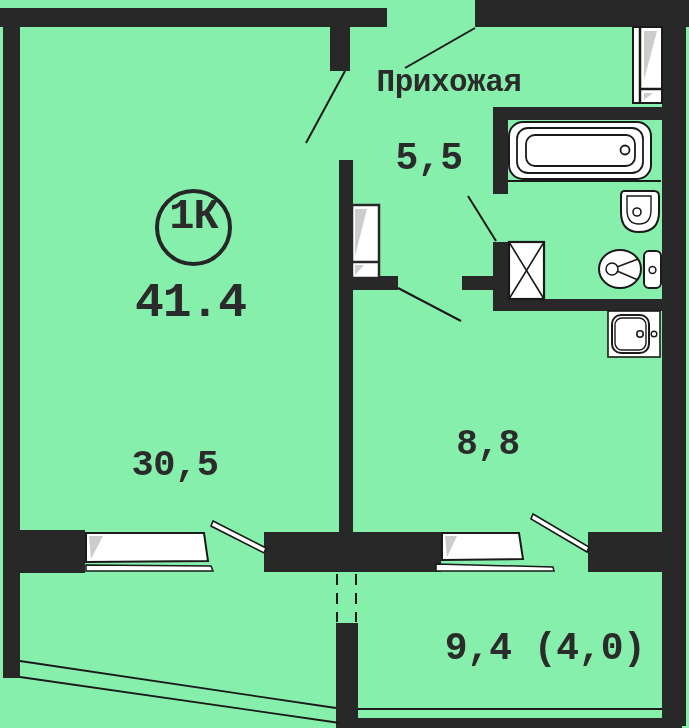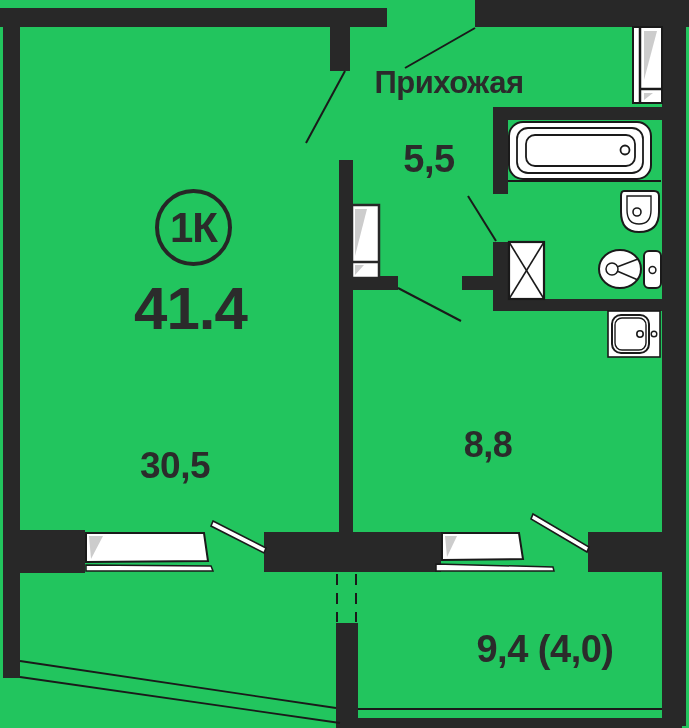--- a/index.html
+++ b/index.html
@@ -1,29 +1,29 @@
 <!DOCTYPE html>
 <html><head>
 <meta charset="utf-8">
 <style>
   html,body{margin:0;padding:0;background:#ffffff;}
   .plan{
-    position:relative;width:689px;height:728px;background:#22c55e;overflow:hidden;
-    font-family:Liberation Sans, sans-serif;
+    position:relative;width:689px;height:728px;background:#86efac;overflow:hidden;
+    font-family:Liberation Mono, monospace;
   }
   .wall{position:absolute;background:#282828;}
   .overlay{position:absolute;left:0;top:0;}
   .lbl{
     position:absolute;font-weight:700;color:#2b2b2b;text-align:center;
     line-height:1;white-space:nowrap;letter-spacing:-0.5px;
   }
   .badge{
     position:absolute;left:155px;top:189px;width:77px;height:77px;
     border:4.5px solid #262626;border-radius:50%;box-sizing:border-box;
-    display:flex;align-items:center;justify-content:center;
+    display:flex;align-items:flex-start;justify-content:center;
     font-weight:700;color:#2b2b2b;font-size:42px;letter-spacing:-1px;
   }
 </style>
 </head>
 <body>
 
 <div class="plan">
 
   <div class="wall" style="left:0;top:8px;width:387px;height:19px"></div>
   <div class="wall" style="left:475px;top:0;width:214px;height:27px"></div>
@@ -128,21 +128,21 @@
       <circle cx="654" cy="334" r="2.8" stroke-width="1.4"></circle>
     </g>
   </svg>
 
   <div class="lbl" style="left:349px;top:67px;width:200px;font-size:31px">Прихожая</div>
   <div class="lbl" style="left:379px;top:140px;width:100px;font-size:38px">5,5</div>
 
   <div class="badge">
       <span>1К</span>
     </div>
-  <div class="lbl" style="left:88px;top:279px;width:205px;font-size:60px;letter-spacing:-1px">41.4</div>
+  <div class="lbl" style="left:88px;top:279px;width:205px;font-size:48px;letter-spacing:-1px">41.4</div>
 
   <div class="lbl" style="left:105px;top:447px;width:140px;font-size:37px">30,5</div>
 
   <div class="lbl" style="left:418px;top:427px;width:140px;font-size:36px">8,8</div>
 
 
   <div class="lbl" style="left:425px;top:630px;width:240px;font-size:38px">9,4 (4,0)</div>
 
 </div>
 

